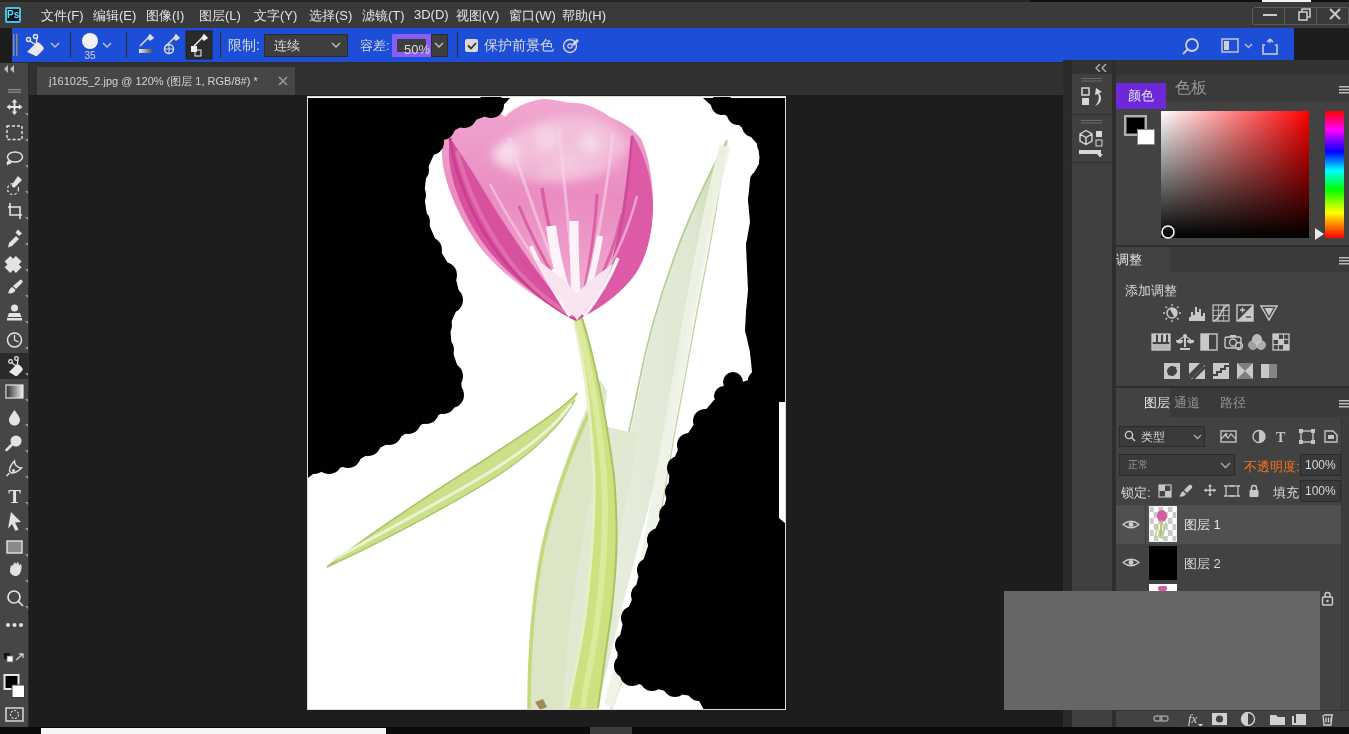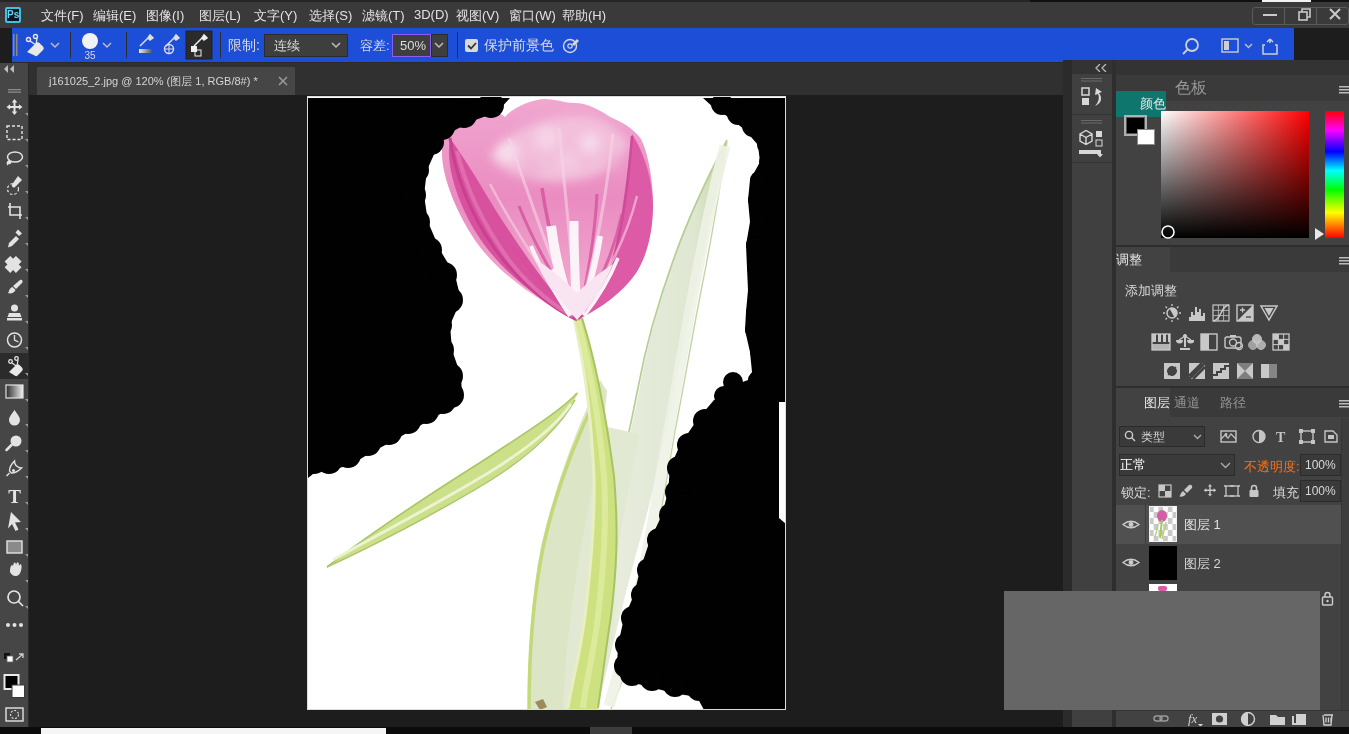--- a/index.html
+++ b/index.html
@@ -89,21 +89,21 @@
             <stop offset="1" stop-color="#555"></stop>
           </linearGradient>
         </defs>
     </svg>
     <span class="abs" style="left:216px;top:9px;font-size:14px;color:#dcdcdc">限制:</span>
     <div class="abs" style="left:252px;top:6px;width:84px;height:23px;background:#3e3e3e;border:1px solid #2b2b2b;color:#dcdcdc;font-size:13px;line-height:21px;padding-left:9px">连续</div>
     <svg class="abs" style="left:318px;top:13px" width="12" height="9">
         <path d="M2 2 l4 4 l4 -4" fill="none" stroke="#bdbdbd" stroke-width="1.5"></path>
       </svg>
     <span class="abs" style="left:348px;top:9px;font-size:13px;color:#dcdcdc">容差:</span>
-    <div class="abs" style="left:380px;top:6px;width:39px;height:23px;background:#3e3e3e;border:1px solid #8b5cf6;color:#dcdcdc;font-size:13px;line-height:21px;padding-left:7px">50%</div>
+    <div class="abs" style="left:380px;top:6px;width:39px;height:23px;background:#3e3e3e;border:5px solid #8b5cf6;color:#dcdcdc;font-size:13px;line-height:21px;padding-left:7px">50%</div>
     <div class="abs" style="left:419px;top:6px;width:17px;height:23px;background:#3e3e3e;border:1px solid #2b2b2b"></div>
     <svg class="abs" style="left:421px;top:13px" width="12" height="9">
         <path d="M2 2 l4 4 l4 -4" fill="none" stroke="#bdbdbd" stroke-width="1.5"></path>
       </svg>
     <div class="abs" style="left:445px;top:4px;width:1px;height:26px;background:#2e2e2e"></div>
     <div class="abs" style="left:453px;top:11px;width:13px;height:13px;background:#d9d9d9;border-radius:2px"></div>
     <svg class="abs" style="left:453px;top:11px" width="13" height="13">
         <path d="M3 6.5 l3 3 l5 -5.5" fill="none" stroke="#333" stroke-width="1.8"></path>
       </svg>
     <span class="abs" style="left:472px;top:9px;font-size:14px;color:#dcdcdc">保护前景色</span>
@@ -443,21 +443,21 @@
           <rect x="12" y="76" width="22" height="4"></rect>
           <path d="M30 80 l3 3.5 l3 -3.5 z"></path>
         </g>
       <rect x="4" y="88" width="41" height="1" fill="#333"></rect>
     </svg>
   </div>
   <div class="abs panels" id="panels">
 
     <div class="abs" style="left:0;top:0;width:237px;height:15px;background:#333333"></div>
     <div class="abs" style="left:0;top:15px;width:237px;height:26px;background:#3a3a3a"></div>
-    <div class="abs" style="left:4px;top:31px;width:50px;height:26px;background:#0f766e;color:#e5e5e5;font-size:13px;line-height:26px;text-align:right">颜色</div>
+    <div class="abs" style="left:4px;top:23px;width:50px;height:26px;background:#6d28d9;color:#e5e5e5;font-size:13px;line-height:26px;text-align:center">颜色</div>
     <div class="abs" style="left:54px;top:15px;width:50px;height:26px;color:#969696;font-size:16px;line-height:26px;text-align:center">色板</div>
     <svg class="abs" style="left:227px;top:26px" width="10" height="8">
         <g fill="#bbb">
           <rect y="0" width="10" height="1.5"></rect>
           <rect y="3" width="10" height="1.5"></rect>
           <rect y="6" width="10" height="1.5"></rect>
         </g>
       </svg>
     <div class="abs" style="left:14px;top:57px;width:19px;height:17px;background:#000;outline:2px solid #b0b0b0;border:1px solid #555"></div>
     <div class="abs" style="left:25px;top:69px;width:18px;height:16px;background:#fff;border:1px solid #888"></div>
@@ -637,21 +637,21 @@
             <rect x="83" y="3" width="4" height="4"></rect>
             <rect x="95" y="3" width="4" height="4"></rect>
             <rect x="83" y="14" width="4" height="4"></rect>
             <rect x="95" y="14" width="4" height="4"></rect>
           </g>
         <path d="M109 5 h8 l4 4 v7 h-12 z"></path>
           <rect x="112" y="9" width="6" height="4" fill="#c4c4c4" stroke="none"></rect>
       </g>
     </svg>
 
-    <div class="abs" style="left:7px;top:394px;width:116px;height:22px;background:#3a3a3a;border:1px solid #2b2b2b;color:#ffffff;font-size:13px;line-height:20px;">正常</div>
+    <div class="abs" style="left:7px;top:394px;width:116px;height:22px;background:#3a3a3a;border:1px solid #2b2b2b;color:#a3a3a3;font-size:10px;line-height:20px;padding-left:8px">正常</div>
     <svg class="abs" style="left:108px;top:402px" width="12" height="8">
         <path d="M1 1 l4.5 4.5 L10 1" fill="none" stroke="#aaa" stroke-width="1.4"></path>
       </svg>
     <span class="abs" style="left:132px;top:398px;font-size:13px;color:#f97316">不透明度:</span>
     <div class="abs" style="left:188px;top:394px;width:41px;height:22px;background:#3a3a3a;border:1px solid #2b2b2b;color:#d8d8d8;font-size:12px;line-height:20px;padding-left:4px">100%</div>
     <svg class="abs" style="left:229px;top:402px" width="10" height="8">
         <path d="M1 1 l3.5 3.5 L8 1" fill="none" stroke="#aaa" stroke-width="1.3"></path>
       </svg>
 
     <span class="abs" style="left:9px;top:424px;font-size:13px;color:#d8d8d8">锁定:</span>

